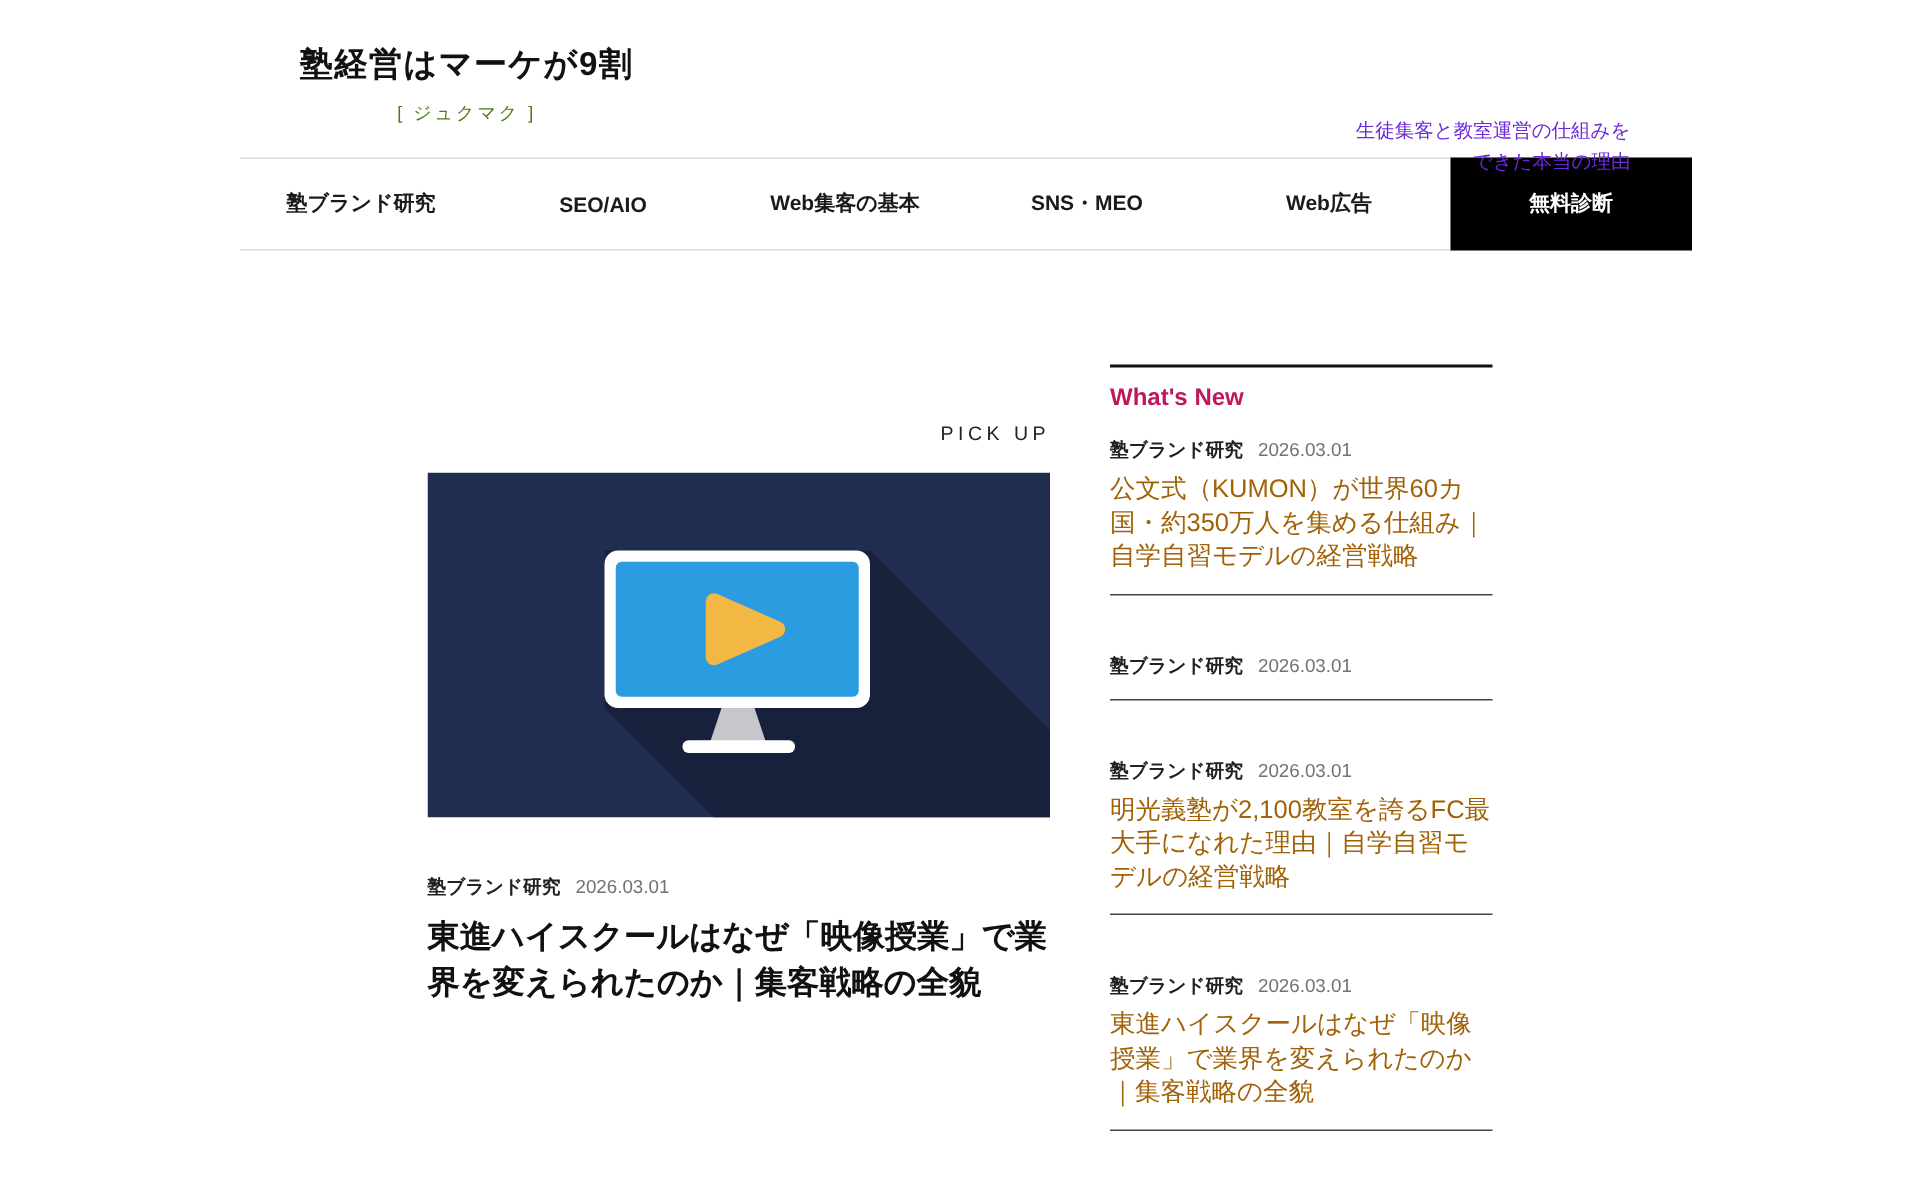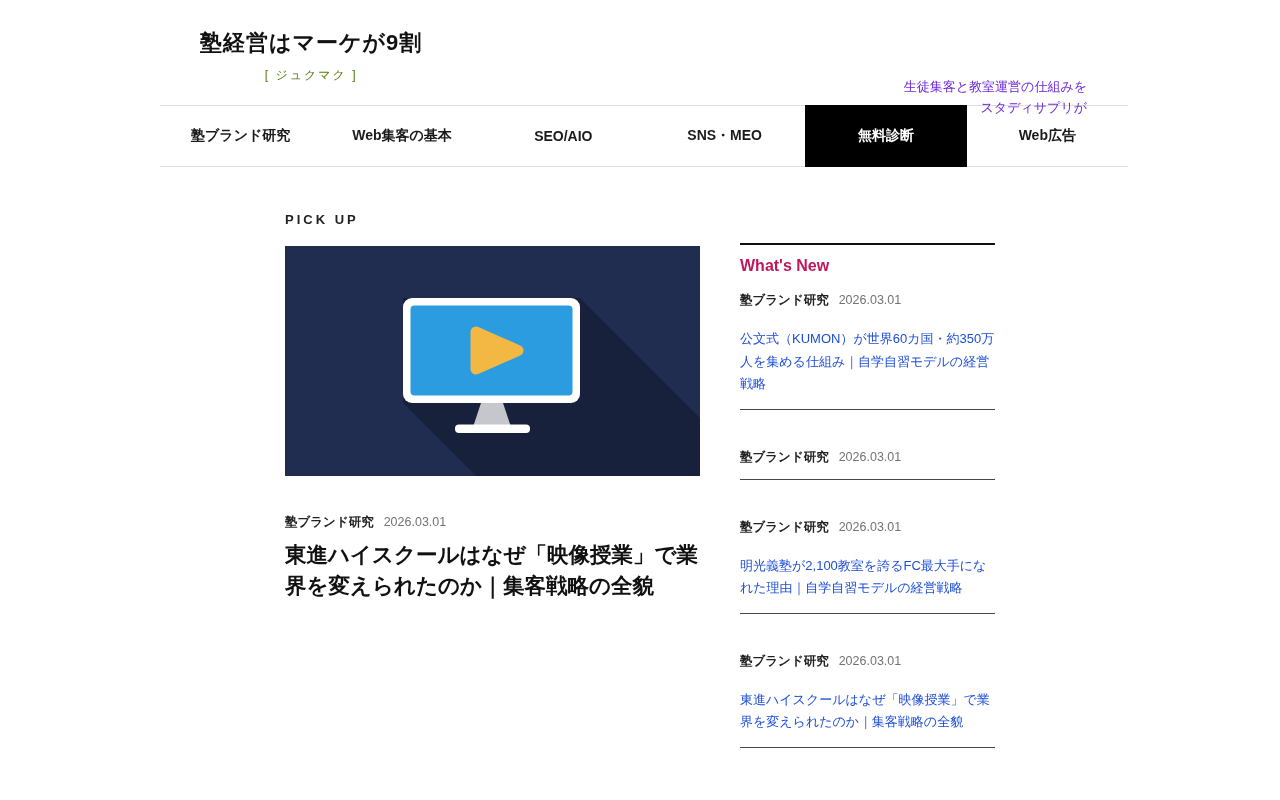--- a/index.html
+++ b/index.html
@@ -23,62 +23,62 @@
 
   
   .nav { display: flex; height: 62px; border-top: 1px solid #dddddd; border-bottom: 1px solid #dddddd; }
   .nav-item { flex: 1; display: flex; align-items: center; justify-content: center;
               font-size: 14px; font-weight: bold; color: #1a1a1a; cursor: pointer; }
   .nav-cta { background: #000000; color: #ffffff; margin: -1px 0; }
 
   
   .main { display: flex; }
   .primary { margin-left: 125px; width: 415px; }
-  .pickup-label { margin-top: 45px; font-size: 13px; font-weight: bold;
-                  letter-spacing: 3px; color: #222; }
+  .pickup-label { margin-top: 114px; font-size: 13px; font-weight: normal;
+                  letter-spacing: 3px; color: #222; text-align: right; }
   .thumb { margin-top: 19px; width: 415px; height: 230px; display: block; cursor: pointer; }
 
   .meta { display: flex; align-items: baseline; gap: 10px; }
   .primary .meta { margin-top: 38px; }
   .meta-category { font-size: 12.5px; font-weight: bold; color: #222; cursor: pointer; }
   .meta-date { font-size: 12.5px; color: #737373; }
   .article-title { margin-top: 9px; font-size: 21.5px; font-weight: bold;
                    line-height: 31px; color: #111; cursor: pointer; }
 
   
   .sidebar { margin-left: 40px; width: 255px; margin-top: 76px; }
   .sidebar-head { border-top: 2px solid #111; padding-top: 12px;
                   font-size: 16px; font-weight: bold; color: #be185d; margin-bottom: 17px; }
   .news-item { padding-bottom: 13px; border-bottom: 1px solid #474747; margin-bottom: 39px; cursor: pointer; }
   .news-item:last-child { margin-bottom: 0; }
-  .news-title { margin-top: 19px; font-size: 13px; line-height: 22.5px; color: #1d4ed8; }
+  .news-title { margin-top: 6px; font-size: 17px; line-height: 22.5px; color: #a16207; }
 </style>
 </head>
 <body>
 
 <div class="container">
 
   <div class="header">
     <div class="logo">
       <h1 class="site-title">塾経営はマーケが9割</h1>
       <div class="site-subtitle">[ ジュクマク ]</div>
     </div>
     <div class="tagline">
       <div>生徒集客と教室運営の仕組みを</div>
-      <div>スタディサプリが</div>
+      <div>できた本当の理由</div>
     </div>
   </div>
 
   <div class="nav">
     <div class="nav-item">塾ブランド研究</div>
+    <div class="nav-item">SEO/AIO</div>
     <div class="nav-item">Web集客の基本</div>
-    <div class="nav-item">SEO/AIO</div>
     <div class="nav-item">SNS・MEO</div>
+    <div class="nav-item">Web広告</div>
     <div class="nav-item nav-cta">無料診断</div>
-    <div class="nav-item">Web広告</div>
   </div>
 
   <div class="main">
 
     <div class="primary">
       <div class="pickup-label">PICK UP</div>
 
       <svg class="thumb" viewBox="0 0 415 230" xmlns="http://www.w3.org/2000/svg">
         <rect x="0" y="0" width="415" height="230" fill="#202c50"></rect>
         <polygon points="118,52 295,52 415,172 415,230 191,230 118,157" fill="#18213c"></polygon>

